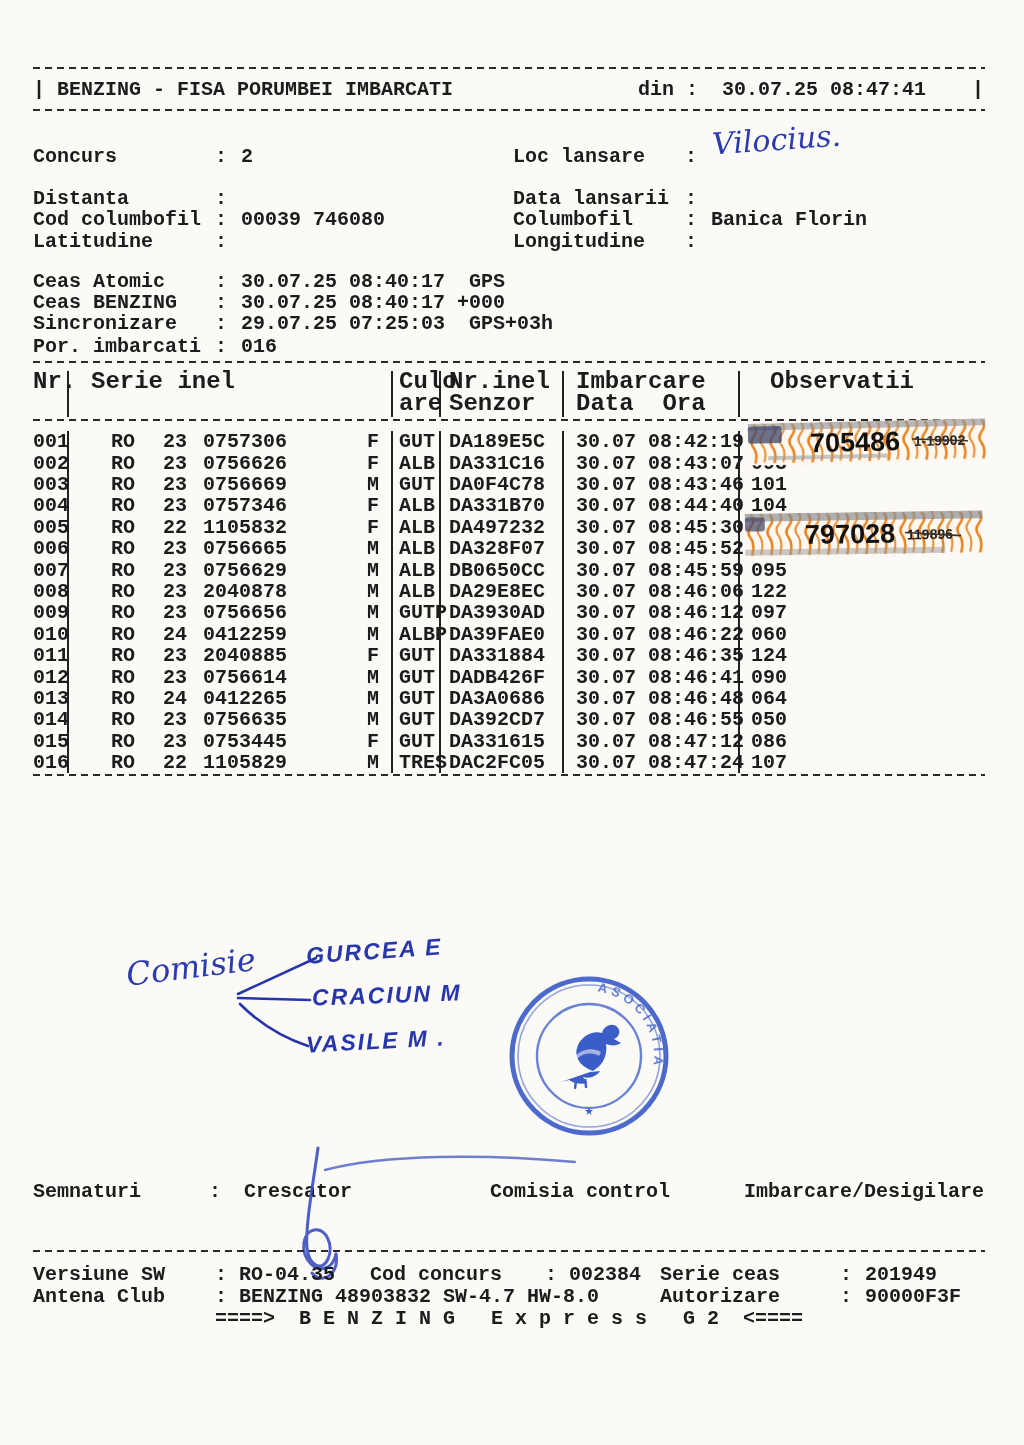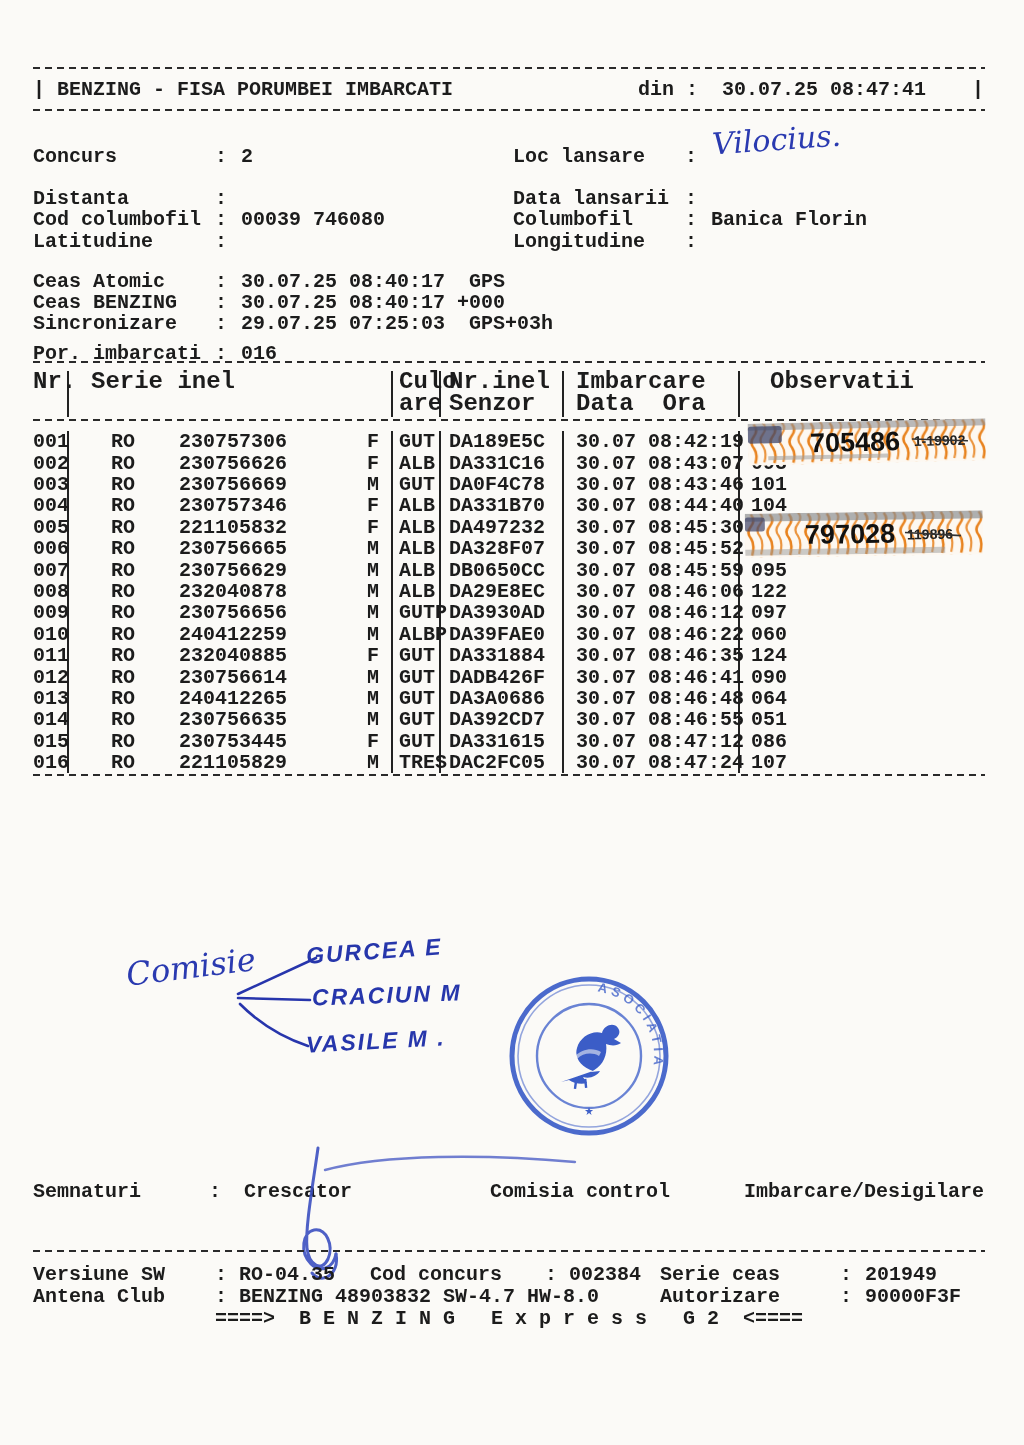--- a/index.html
+++ b/index.html
@@ -21,21 +21,21 @@
   
   #tableheader{position:absolute;left:33px;top:371px;display:flex;height:46px;}
   .hcell{box-sizing:border-box;border-right:2px solid #222;font-size:24px;line-height:22px;white-space:pre;font-family:Liberation Mono, monospace;}
   #tablerows{position:absolute;left:33px;top:431px;}
   .trow{display:flex;height:21.4px;align-items:center;}
   .cell{box-sizing:border-box;height:100%;display:flex;align-items:center;
     border-right:2px solid #222;font-size:20px;white-space:pre;}
   .c-nr{width:36px;}
   .c-serie{width:324px;}
   .s-country{margin-left:42px;width:52px;}
-  .s-year{width:40px;text-align:right;}
+  .s-year{width:40px;}
   .s-ring{width:112px;}
   .s-sex{margin-left:auto;margin-right:12px;}
   .c-cul{width:48px;padding-left:6px;}
   .c-sen{width:123px;padding-left:8px;}
   .c-imb{width:176px;padding-left:12px;}
   .c-obs{width:64px;padding-left:11px;border-right:none;}
   
   .ink{color:#2a3ab0;font-family:"DejaVu Serif", serif;font-style:italic;font-weight:500;}
   .ink-caps{color:#2636ab;font-family:"Liberation Sans", sans-serif;font-style:italic;
     font-weight:600;letter-spacing:2px;font-size:23px;}
@@ -87,21 +87,21 @@
 
   <div class="abs t kv" style="left:33px;top:271px">
     <span class="lab">Ceas Atomic</span><span class="sep">:</span><span class="gap"></span><span>30.07.25 08:40:17  GPS</span>
   </div>
   <div class="abs t kv" style="left:33px;top:292px">
     <span class="lab">Ceas BENZING</span><span class="sep">:</span><span class="gap"></span><span>30.07.25 08:40:17 +000</span>
   </div>
   <div class="abs t kv" style="left:33px;top:313px">
     <span class="lab">Sincronizare</span><span class="sep">:</span><span class="gap"></span><span>29.07.25 07:25:03  GPS+03h</span>
   </div>
-  <div class="abs t kv" style="left:33px;top:343px">
+  <div class="abs t kv" style="left:33px;top:336px">
     <span class="lab">Por. imbarcati</span><span class="sep">:</span><span class="gap"></span><span>016</span>
   </div>
 
   <div class="dash" style="top:361px"></div>
   <div id="tableheader">
     <div class="hcell c-nr"><div>Nr.</div><div>&nbsp;</div></div>
     <div class="hcell c-serie" style="padding-left:22px"><div>Serie inel</div><div>&nbsp;</div></div>
     <div class="hcell c-cul"><div>Culo</div><div>are</div></div>
     <div class="hcell c-sen"><div>Nr.inel</div><div>Senzor</div></div>
     <div class="hcell c-imb"><div>Imbarcare</div><div>Data  Ora</div></div>
@@ -212,21 +212,21 @@
         <div class="cell c-sen">DA3A0686</div>
         <div class="cell c-imb">30.07 08:46:48</div>
         <div class="cell c-obs">064</div>
       </div>
       <div class="trow">
         <div class="cell c-nr">014</div>
         <div class="cell c-serie"><span class="s-country">RO</span><span class="s-year">23</span><span class="s-ring">0756635</span><span class="s-sex">M</span></div>
         <div class="cell c-cul">GUT</div>
         <div class="cell c-sen">DA392CD7</div>
         <div class="cell c-imb">30.07 08:46:55</div>
-        <div class="cell c-obs">051</div>
+        <div class="cell c-obs">050</div>
       </div>
       <div class="trow">
         <div class="cell c-nr">015</div>
         <div class="cell c-serie"><span class="s-country">RO</span><span class="s-year">23</span><span class="s-ring">0753445</span><span class="s-sex">F</span></div>
         <div class="cell c-cul">GUT</div>
         <div class="cell c-sen">DA331615</div>
         <div class="cell c-imb">30.07 08:47:12</div>
         <div class="cell c-obs">086</div>
       </div>
       <div class="trow">

